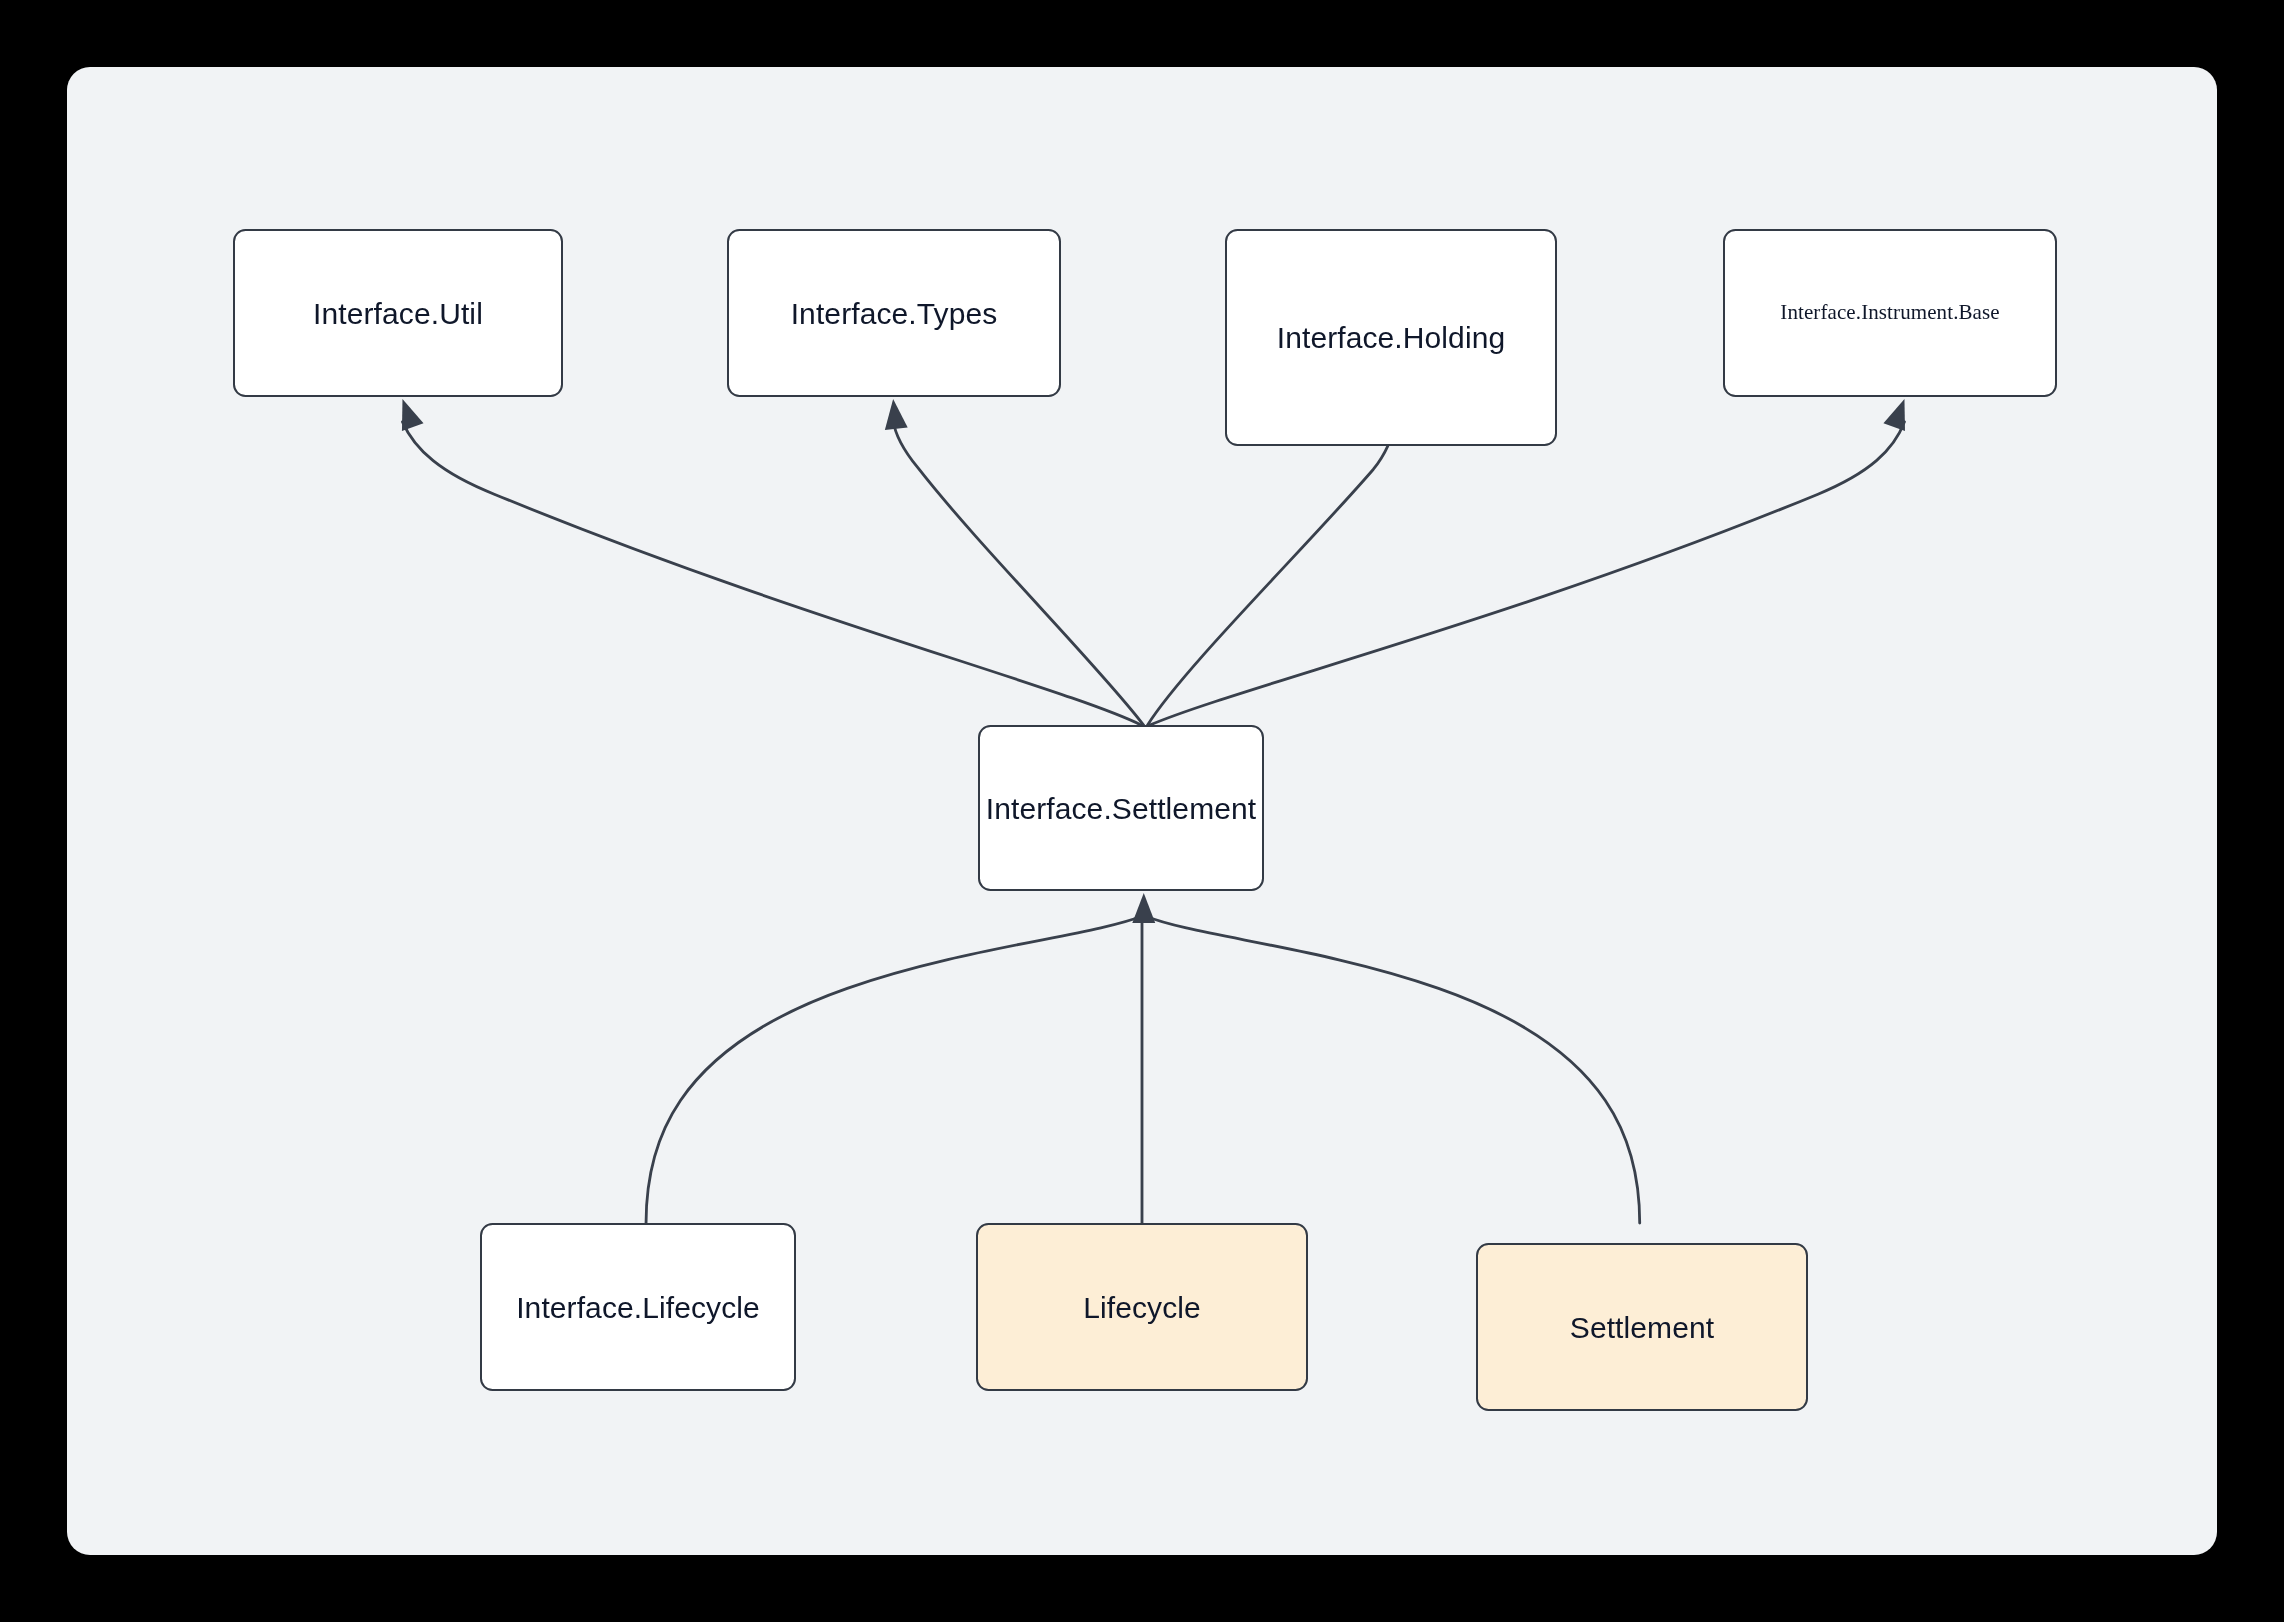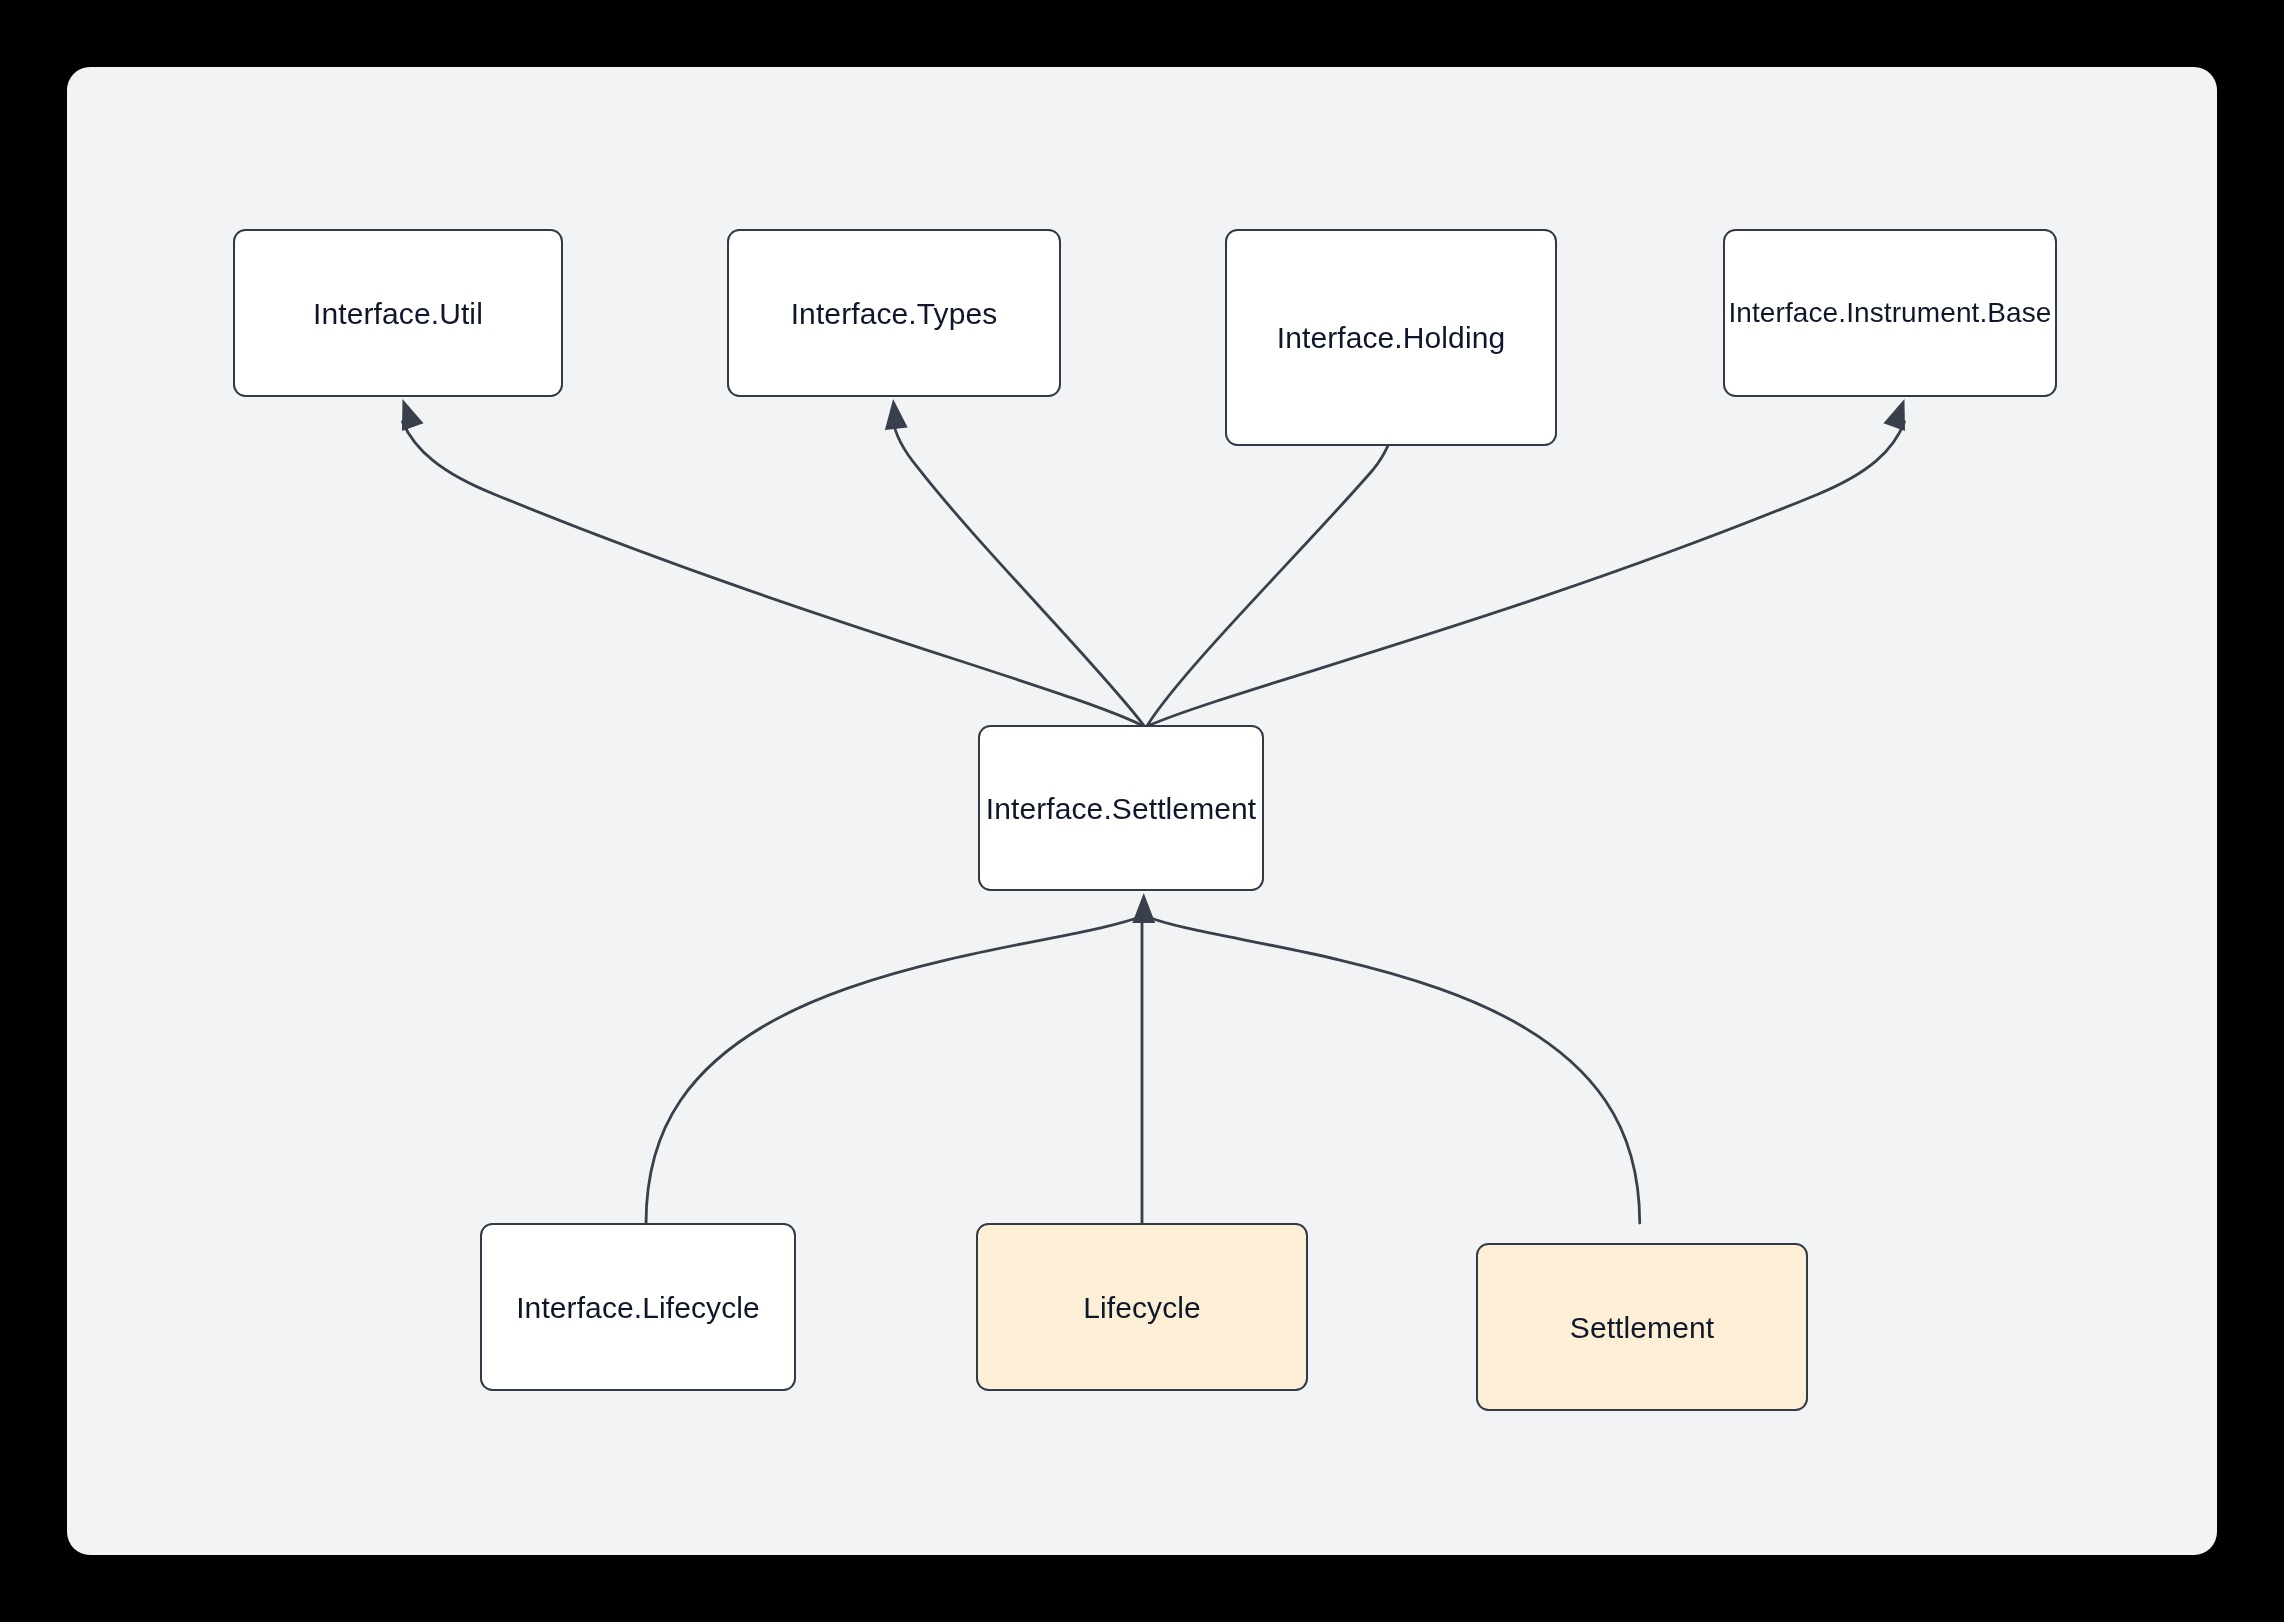--- a/index.html
+++ b/index.html
@@ -48,21 +48,22 @@
   }
   .node-label {
     color: #0f172a;
     font-size: 30px;
     line-height: 1.1;
     white-space: nowrap;
     letter-spacing: 0.1px;
     text-align: right;
   }
   .node-label.small {
-    font-size: 28px;
+    font-size: 21px;
+    font-family: Liberation Serif, serif;
   }
   .node-label.overflow {
     overflow: visible;
   }
 </style>
 </head>
 <body>
 
 <div id="root">
   <div id="canvas-panel"></div>

